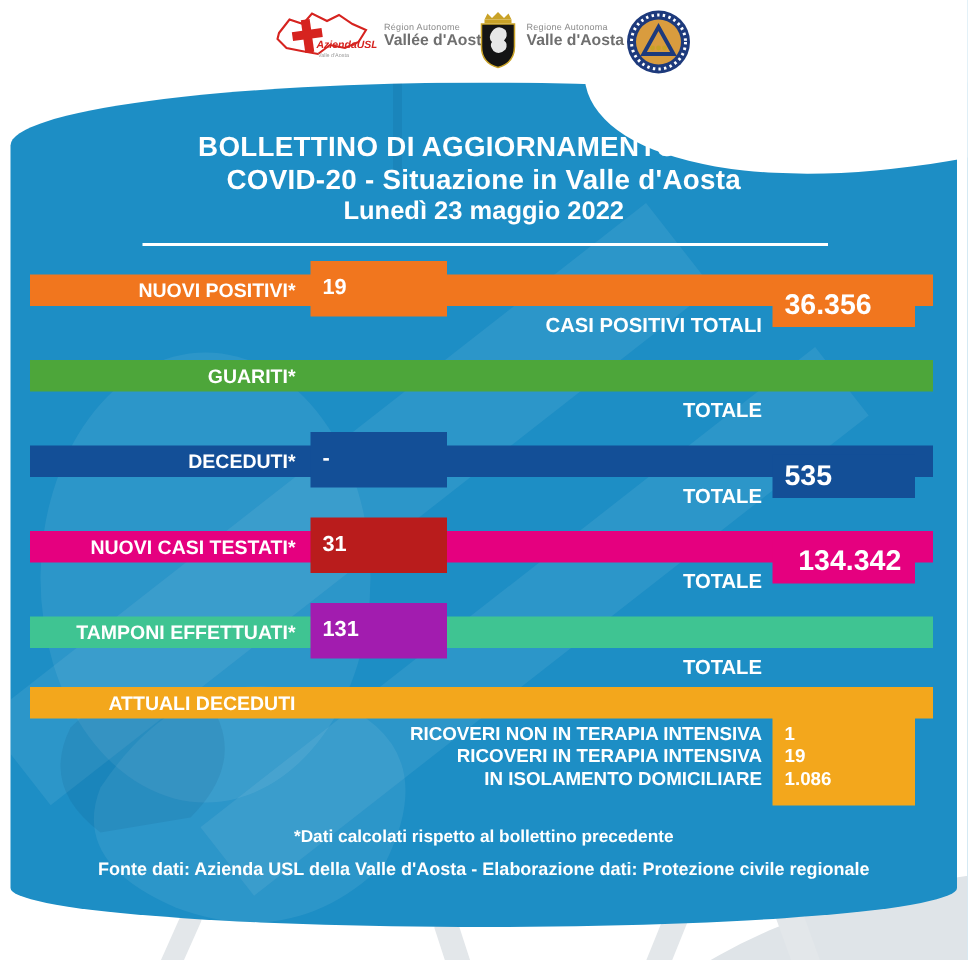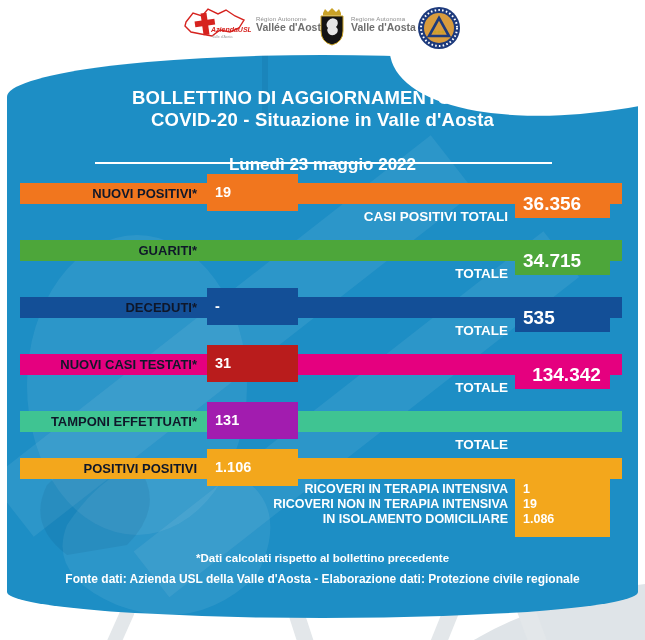--- a/index.html
+++ b/index.html
@@ -23,28 +23,28 @@
   
   .poster {
     position:absolute; left:7px; top:55px; width:631px; height:563px;
     border-radius:50% 50% 50% 50% / 42px 42px 26px 26px;
     overflow:hidden; z-index:1;
   }
   .wm { position:absolute; inset:0; z-index:0; }
 
   .title { position:absolute; top:32px; left:0; right:0; text-align:center; color:#fff; font-weight:bold; z-index:2; }
   .t1 { font-size:18.5px; line-height:22px; letter-spacing:.2px; }
-  .tdate { font-size:17px; margin-top:24px; }
+  .tdate { font-size:17px; margin-top:0; }
   .hrline { position:absolute; top:107px; left:88px; width:457px; height:2px; background:#fff; z-index:2; }
 
   
   .stat-row { position:absolute; left:13px; width:602px; height:89px; z-index:2; }
   .bar  { position:absolute; left:0; right:0; top:9px; height:21px; }
   .lbl  { position:absolute; left:0; top:9px; width:177px; height:21px; line-height:21px;
-          text-align:right; font-size:13px; font-weight:bold; color:#0f172a; z-index:2; }
+          text-align:right; font-size:13px; font-weight:bold; color:#ffffff; z-index:2; }
   .vbox { position:absolute; left:187px; top:0; width:91px; height:37px; line-height:37px;
           padding-left:8px; font-size:14.5px; font-weight:bold; color:#fff; z-index:2; }
   .tbox { position:absolute; left:495px; top:15px; width:95px; height:29px; line-height:29px;
           padding-left:8px; font-size:19px; font-weight:bold; color:#fff; }
   .tlbl { position:absolute; right:114px; top:28px; height:29px; line-height:29px;
           font-size:13.5px; font-weight:bold; color:#fff; white-space:nowrap;margin-left:20px; }
   .tbox-tall { position:absolute; left:495px; top:28px; width:95px; height:60px;
           padding:5px 0 0 8px; font-size:12.5px; line-height:15px; font-weight:bold; color:#fff; }
   .blk-lbls { position:absolute; right:114px; top:33px; text-align:right; font-size:12.5px;
           line-height:15px; font-weight:bold; color:#fff; white-space:nowrap; }
@@ -143,21 +143,20 @@
       <div class="lbl">NUOVI POSITIVI*</div>
       <div class="vbox" style="background: rgb(241, 118, 30);">19</div>
       <div class="tlbl">CASI POSITIVI TOTALI</div>
       <div class="tbox" style="background: rgb(241, 118, 30);">36.356</div>
     </div>
 
     <div class="stat-row r2">
       <div class="bar" style="background: rgb(77, 166, 58);"></div>
       <div class="lbl">GUARITI*</div>
       <div class="tlbl">TOTALE</div>
-      <div class="tbox" style="background: rgb(77, 166, 58);">34.715</div>
     </div>
 
     <div class="stat-row r3">
       <div class="bar" style="background: rgb(19, 79, 151);"></div>
       <div class="lbl">DECEDUTI*</div>
       <div class="vbox" style="background: rgb(19, 79, 151);">-</div>
       <div class="tlbl">TOTALE</div>
       <div class="tbox" style="background: rgb(19, 79, 151);">535</div>
     </div>
 
@@ -171,25 +170,24 @@
 
     <div class="stat-row r5">
       <div class="bar" style="background: rgb(63, 196, 146);"></div>
       <div class="lbl">TAMPONI EFFETTUATI*</div>
       <div class="vbox" style="background: #a21caf;">131</div>
       <div class="tlbl">TOTALE</div>
     </div>
 
     <div class="stat-row r6">
       <div class="bar" style="background: rgb(243, 167, 28);"></div>
-      <div class="lbl">POSITIVI POSITIVI</div>
-      <div class="vbox" style="background: rgb(243, 167, 28);">1.106</div>
+      <div class="lbl">ATTUALI DECEDUTI</div>
       <div class="blk-lbls">
+        <div>RICOVERI NON IN TERAPIA INTENSIVA</div>
         <div>RICOVERI IN TERAPIA INTENSIVA</div>
-        <div>RICOVERI NON IN TERAPIA INTENSIVA</div>
         <div>IN ISOLAMENTO DOMICILIARE</div>
       </div>
       <div class="tbox-tall" style="background: rgb(243, 167, 28);">
         <div>1</div>
         <div>19</div>
         <div>1.086</div>
       </div>
     </div>
 
     <div class="note note2">Fonte dati: Azienda USL della Valle d'Aosta - Elaborazione dati: Protezione civile regionale</div>

